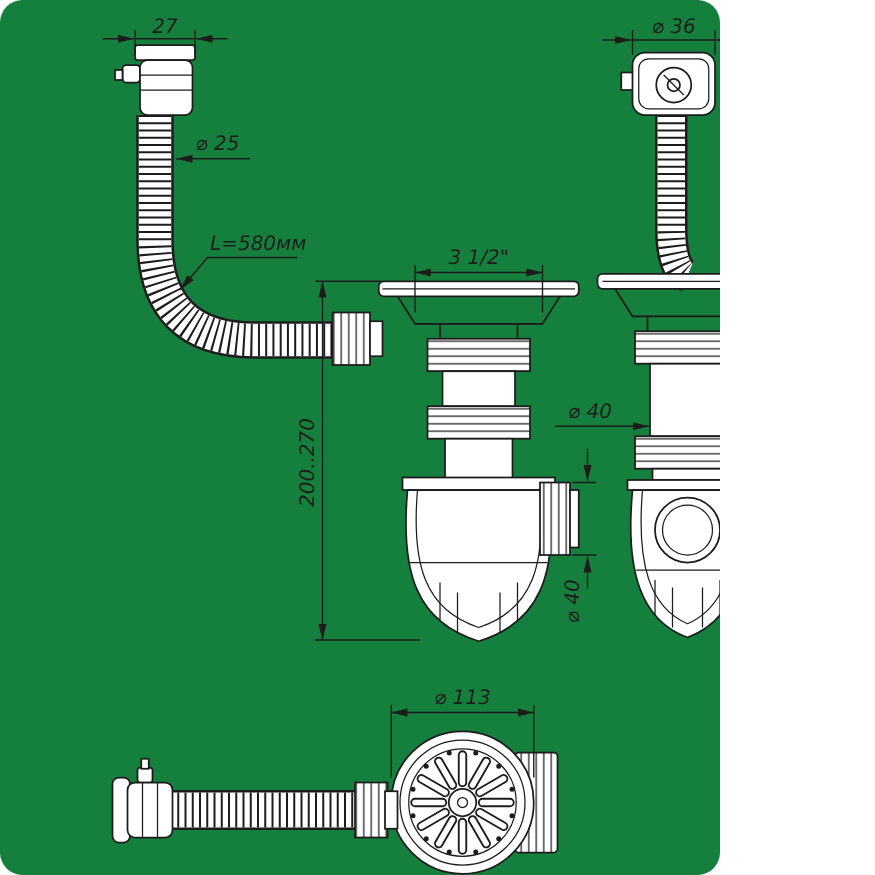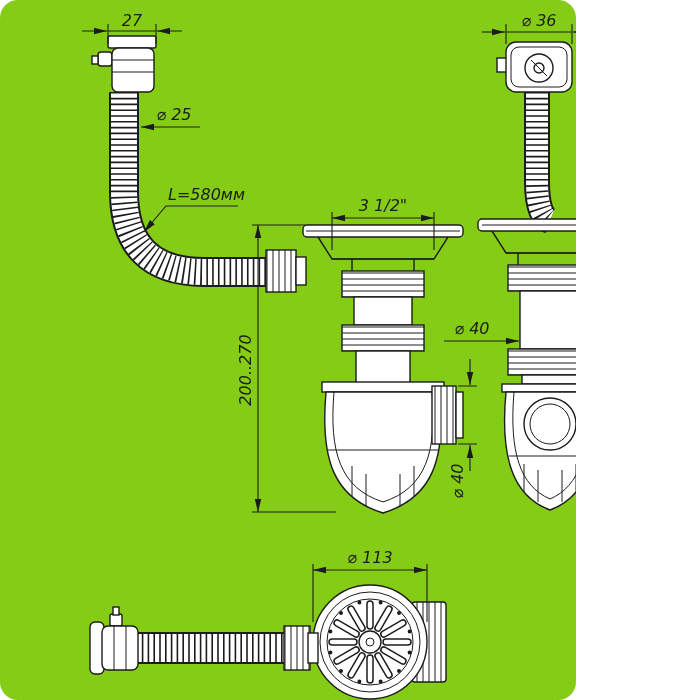--- a/index.html
+++ b/index.html
@@ -1,16 +1,16 @@
 <!DOCTYPE html>
 <html><head>
 <meta charset="utf-8">
 <style>
   html,body{margin:0;padding:0;background:#ffffff;}
-  .canvas{width:576px;height:700px;background:#84cc16;position:relative;overflow:hidden;border-radius:18px;}
+  .canvas{width:576px;height:700px;background:#15803d;position:relative;overflow:hidden;border-radius:18px;}
   svg{display:block;}
   .o{fill:none;stroke:#1c1c1c;stroke-width:1.4;}
   .ow{fill:#ffffff;stroke:#1c1c1c;stroke-width:1.4;}
   .thin{fill:none;stroke:#1c1c1c;stroke-width:1;}
   .dim{fill:none;stroke:#1c1c1c;stroke-width:1.1;}
   .lbl{font:italic 16px "DejaVu Sans", sans-serif;fill:#1c1c1c;}
   .hoseO{fill:none;stroke:#1c1c1c;}
   .hoseW{fill:none;stroke:#ffffff;}
   .hoseR{fill:none;stroke:#1c1c1c;}
 </style>

